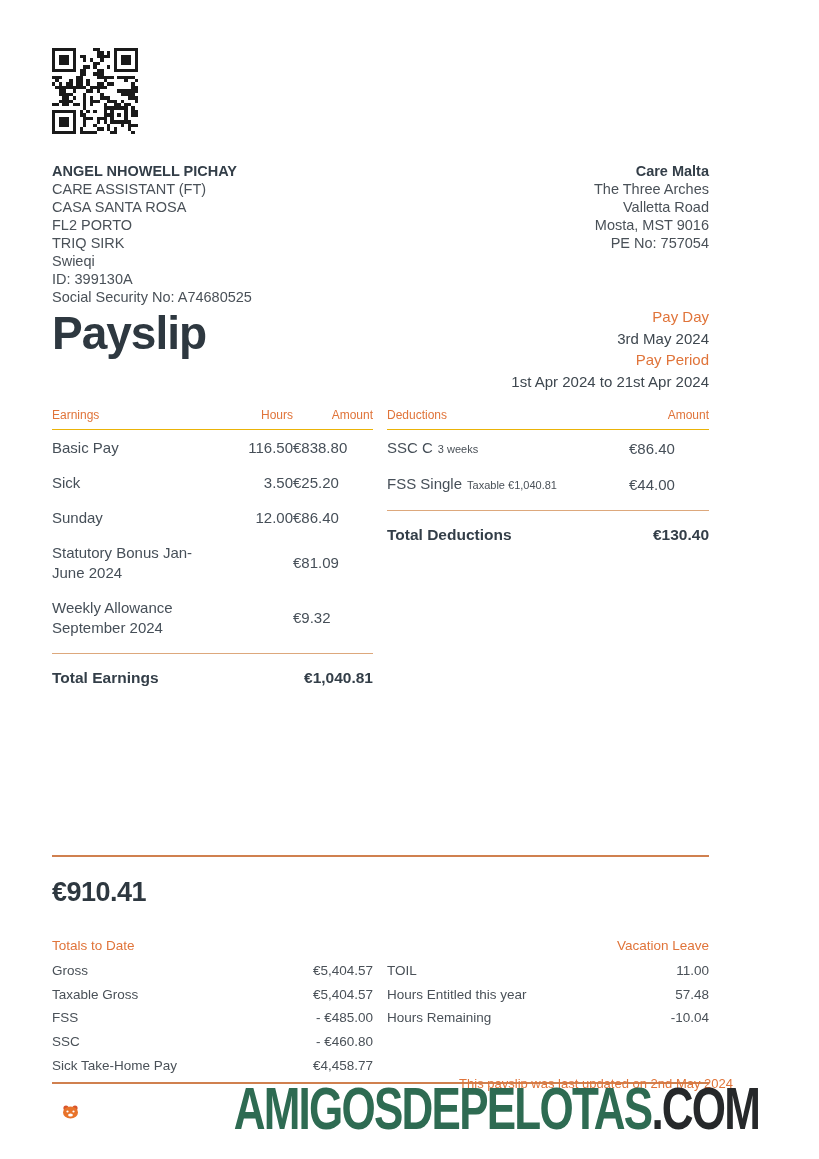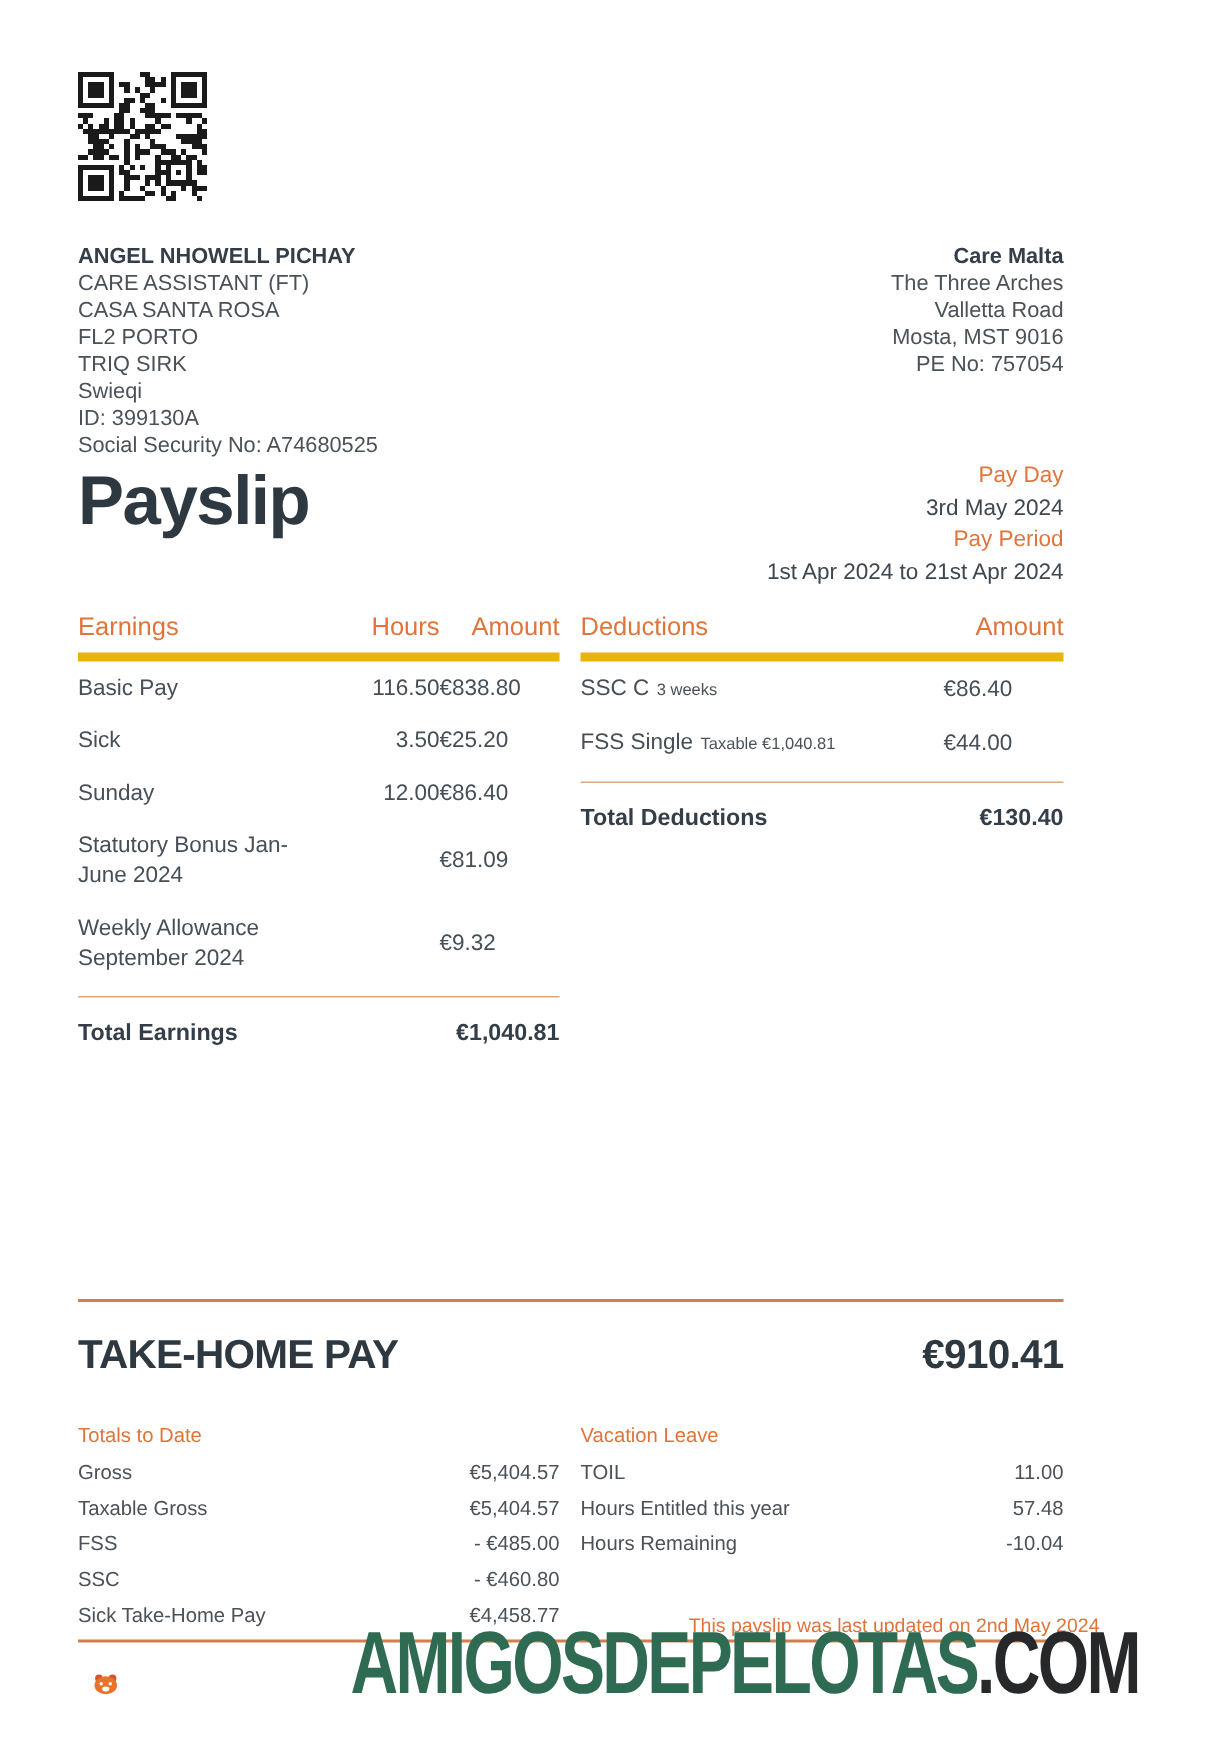--- a/index.html
+++ b/index.html
@@ -61,24 +61,24 @@
   
   .tables-row {
     display: flex;
     justify-content: space-between;
     margin-top: 16px;
   }
   .tbl { width: 321px; }
   .tbl-right { width: 322px; }
   .tbl-head {
     display: flex;
-    font-size: 17px;
+    font-size: 12px;
     color: #e0743a;
     padding-bottom: 7px;
-    border-bottom: 6px solid #eab308;
+    border-bottom: 1px solid #eab308;
   }
   .tbl-head .col-name { flex: 1; }
   .tbl-head .col-hours { width: 80px; text-align: right; }
   .tbl-head .col-amount { width: 80px; text-align: right; }
   .trow {
     display: flex;
     align-items: center;
     font-size: 15px;
     color: #464f58;
     padding: 7.5px 0;
@@ -121,21 +121,21 @@
 
   
   .bottom-row {
     display: flex;
     justify-content: space-between;
     margin-top: 30px;
   }
   .btbl { width: 321px; font-size: 13.5px; }
   .btbl-right { width: 322px; }
   .btbl-title { color: #e0743a; padding-bottom: 6px; }
-  .btbl-right .btbl-title { }
+  .btbl-right .btbl-title { text-align: right; }
   .brow {
     display: flex;
     justify-content: space-between;
     padding: 4.3px 0;
     color: #4a5158;
   }
   .rule-bottom {
     border: none;
     border-top: 2px solid #d0804f;
     margin-top: 5px;
@@ -483,21 +483,20 @@
         <span>Total Deductions</span>
         <span>€130.40</span>
       </div>
     </div>
 
   </div>
 
   <div class="takehome-section">
     <hr class="rule-strong">
     <div class="takehome-row">
-      <span>TAKE-HOME PAY</span>
       <span>€910.41</span>
     </div>
   </div>
 
   <div class="bottom-row">
 
     <div class="btbl">
       <div class="btbl-title">Totals to Date</div>
       <div class="brow">
         <span>Gross</span>

